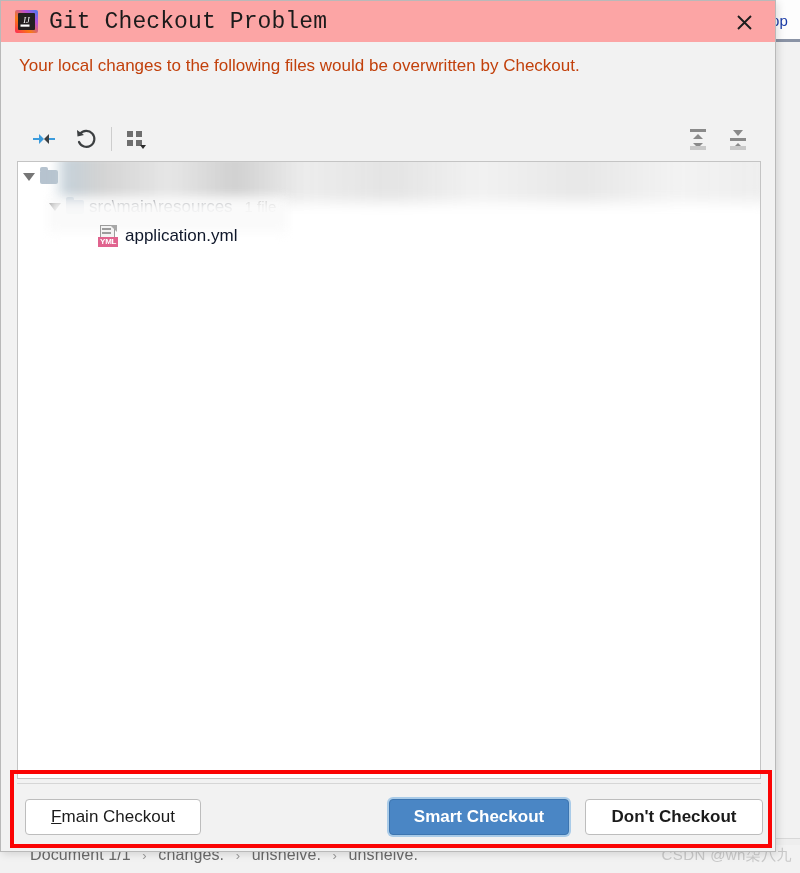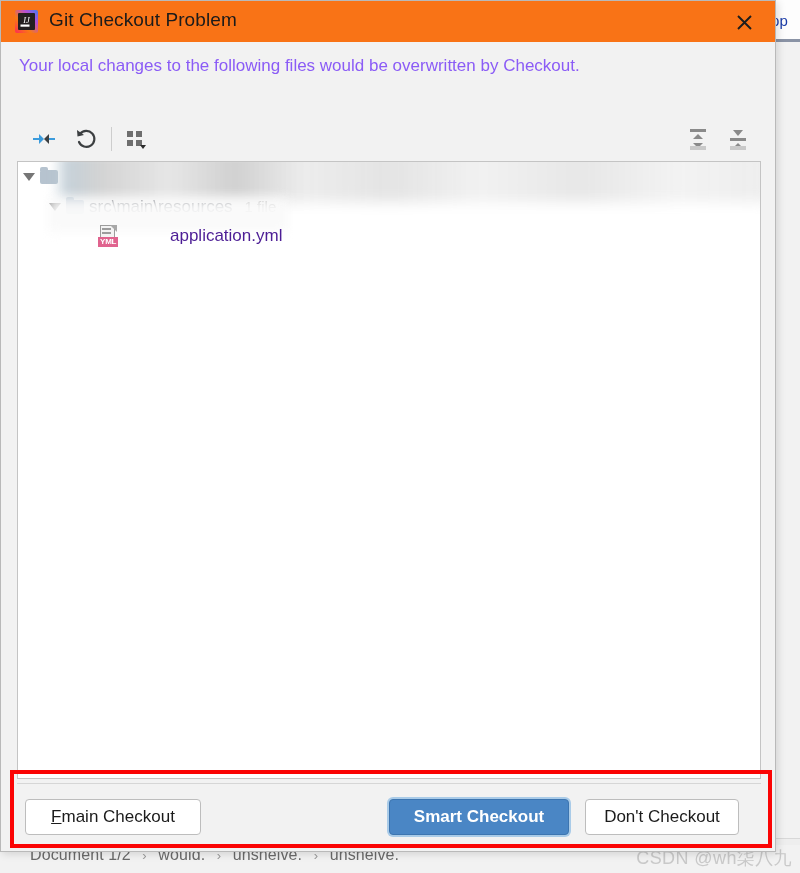--- a/index.html
+++ b/index.html
@@ -78,21 +78,21 @@
     height: 6px;
     background: #eeeeee;
     border-top: 1px solid #d8d8d8;
   }
 
   
   #watermark {
     position: absolute;
     right: 8px;
     top: 846px;
-    font-size: 18px;
+    font-size: 15px;
     color: #c9c9c9;
     white-space: nowrap;
     letter-spacing: .4px;
   }
 
   
   #dialog {
     position: absolute;
     left: 0px;
     top: 0px;
@@ -101,37 +101,38 @@
     background: #f2f2f2;
     border: 1px solid #b9b9b9;
     box-sizing: border-box;
     box-shadow: 2px 2px 8px rgba(0,0,0,.13);
   }
 
   
   #dialog-titlebar {
     position: relative;
     height: 41px;
-    background: #f97316;
+    background: #fca5a5;
   }
   #app-logo {
     position: absolute;
     left: 13px;
     top: 8px;
     width: 25px;
     height: 25px;
   }
   #dialog-title {
     position: absolute;
     left: 48px;
     top: 8px;
-    font-size: 19px;
+    font-size: 23px;
     color: #1b1b1b;
     white-space: nowrap;
     letter-spacing: .1px;
+    font-family: Liberation Mono, monospace;
   }
   #dialog-close {
     position: absolute;
     right: 16px;
     top: 6px;
     width: 30px;
     height: 30px;
     cursor: pointer;
     display: flex;
     align-items: center;
@@ -142,21 +143,21 @@
   
   #dialog-message {
     position: absolute;
     left: 18px;
     top: 52px;
     width: 720px;
   }
   #dialog-message .msg-line {
     font-size: 17px;
     line-height: 26px;
-    color: #8b5cf6;
+    color: #c2410c;
     white-space: nowrap;
     letter-spacing: 0px;
   }
 
   
   #tree-toolbar {
     position: absolute;
     left: 16px;
     top: 118px;
     width: 744px;
@@ -281,24 +282,23 @@
     box-sizing: border-box;
   }
   #tree-row-folder .row-label { color:#3a3f4a; }
   #tree-row-file {
     position: absolute;
     left: 0; top: 59px;
     width: 744px;
     height: 29px;
     padding-left: 80px;
     box-sizing: border-box;
-    gap: 45px;
   }
   #tree-row-file .row-label {
-    color: #4c1d95;
+    color: #0f172a;
     font-size: 17px;
   }
   .yml-ico {
     position: relative;
     width: 20px; height: 22px;
     flex: 0 0 auto;
     margin-right: 7px;
   }
   .yml-ico .page {
     position:absolute; left:2px; top:0;
@@ -369,21 +369,21 @@
   }
   .btn-primary {
     background: #4a86c5;
     border: 1px solid #3d75b0;
     color: #ffffff;
     font-weight: bold;
     box-shadow: 0 0 0 2px #a9cbe8;
   }
   #btn-force   { left: 24px;  width: 176px; }
   #btn-smart   { left: 388px; width: 180px; text-align: right; }
-  #btn-dont    { left: 584px; width: 154px; }
+  #btn-dont    { left: 584px; width: 178px; font-weight: bold; }
   .mnemonic { text-decoration: underline; }
 
   
   #annotation-rect {
     position: absolute;
     left: 10px;
     top: 770px;
     width: 762px;
     height: 78px;
     border: 4px solid #fb0404;
@@ -399,23 +399,23 @@
   <div id="ide-tab-strip-top"></div>
 
   <div id="ide-editor-tab">
     <span class="tabtext">pp</span>
     <span class="tabunderline"></span>
   </div>
 
   <div id="ide-bottom-strip"></div>
 
   <div id="ide-breadcrumb">
-    <span>Document 1/2</span>
+    <span>Document 1/1</span>
     <span class="crumb-sep">›</span>
-    <span>would.</span>
+    <span>changes.</span>
     <span class="crumb-sep">›</span>
     <span>unshelve.</span>
     <span class="crumb-sep">›</span>
     <span>unshelve.</span>
   </div>
 
   <div id="watermark">CSDN @wh柒八九</div>
 </div>
 
 <div id="dialog">

